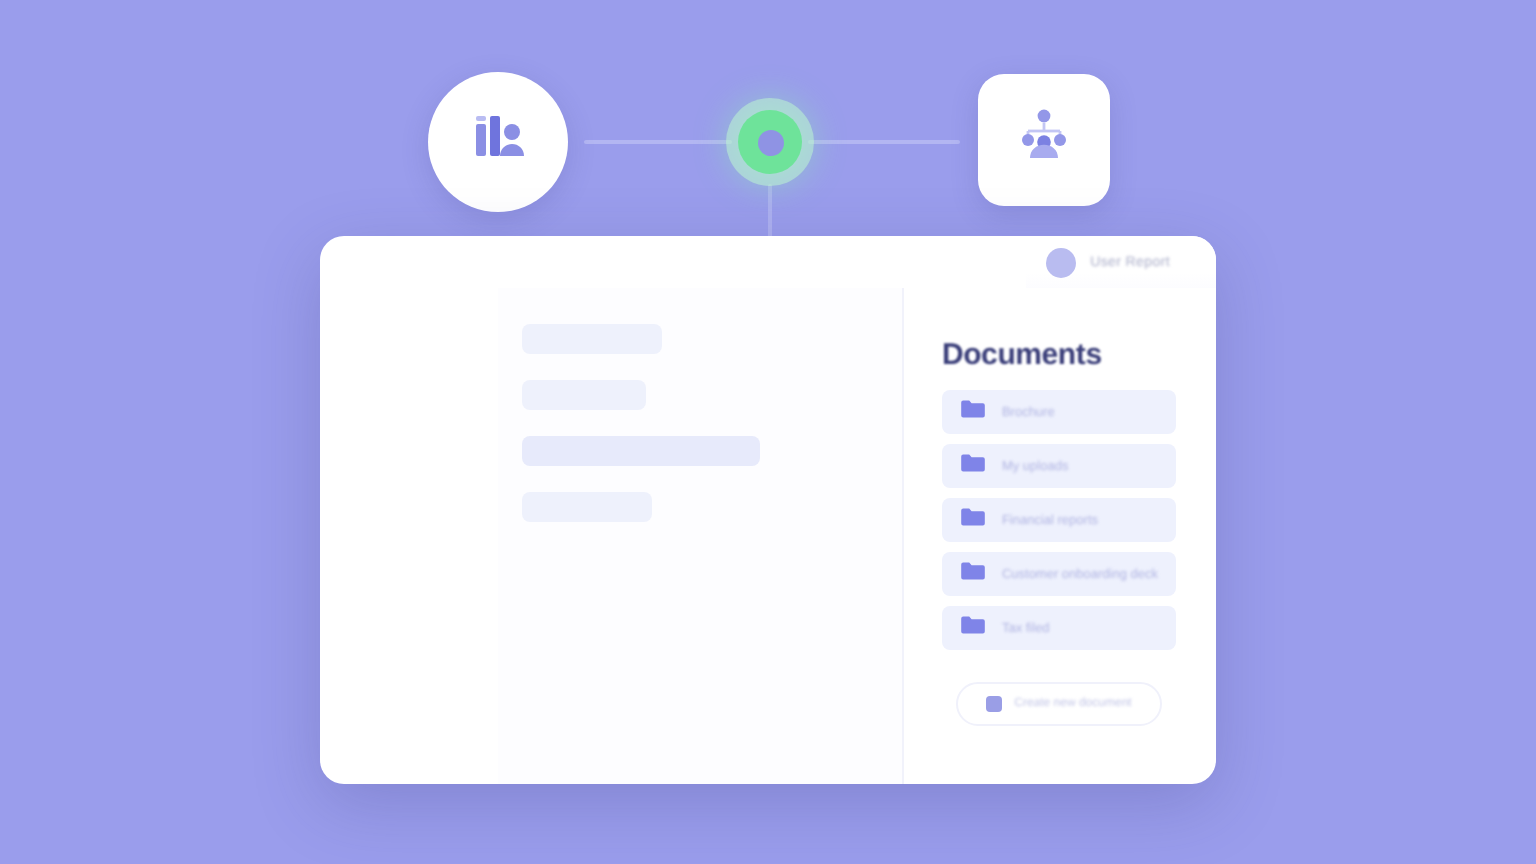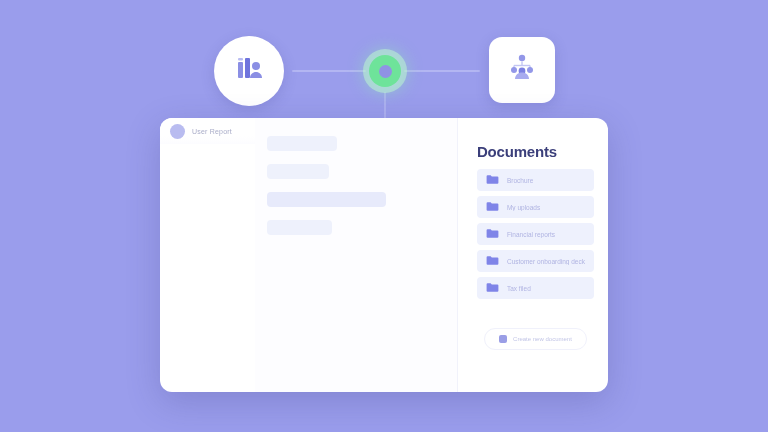--- a/index.html
+++ b/index.html
@@ -95,21 +95,22 @@
     position: absolute;
     left: 160px;
     top: 118px;
     width: 448px;
     height: 274px;
     background: #ffffff;
     border-radius: 12px;
     box-shadow: 0 10px 34px rgba(50, 50, 120, 0.22);
     overflow: hidden;
     display: flex;
-    flex-direction: row;
+    flex-direction: column;
+    align-items: flex-end;
   }
   .card-header {
     height: 26px;
     flex: 0 0 26px;
     background: linear-gradient(to bottom, #ffffff 0%, #ffffff 70%, #fcfcff 100%);
     display: flex;
     align-items: center;
     padding: 0 10px;
     gap: 7px;
   }

